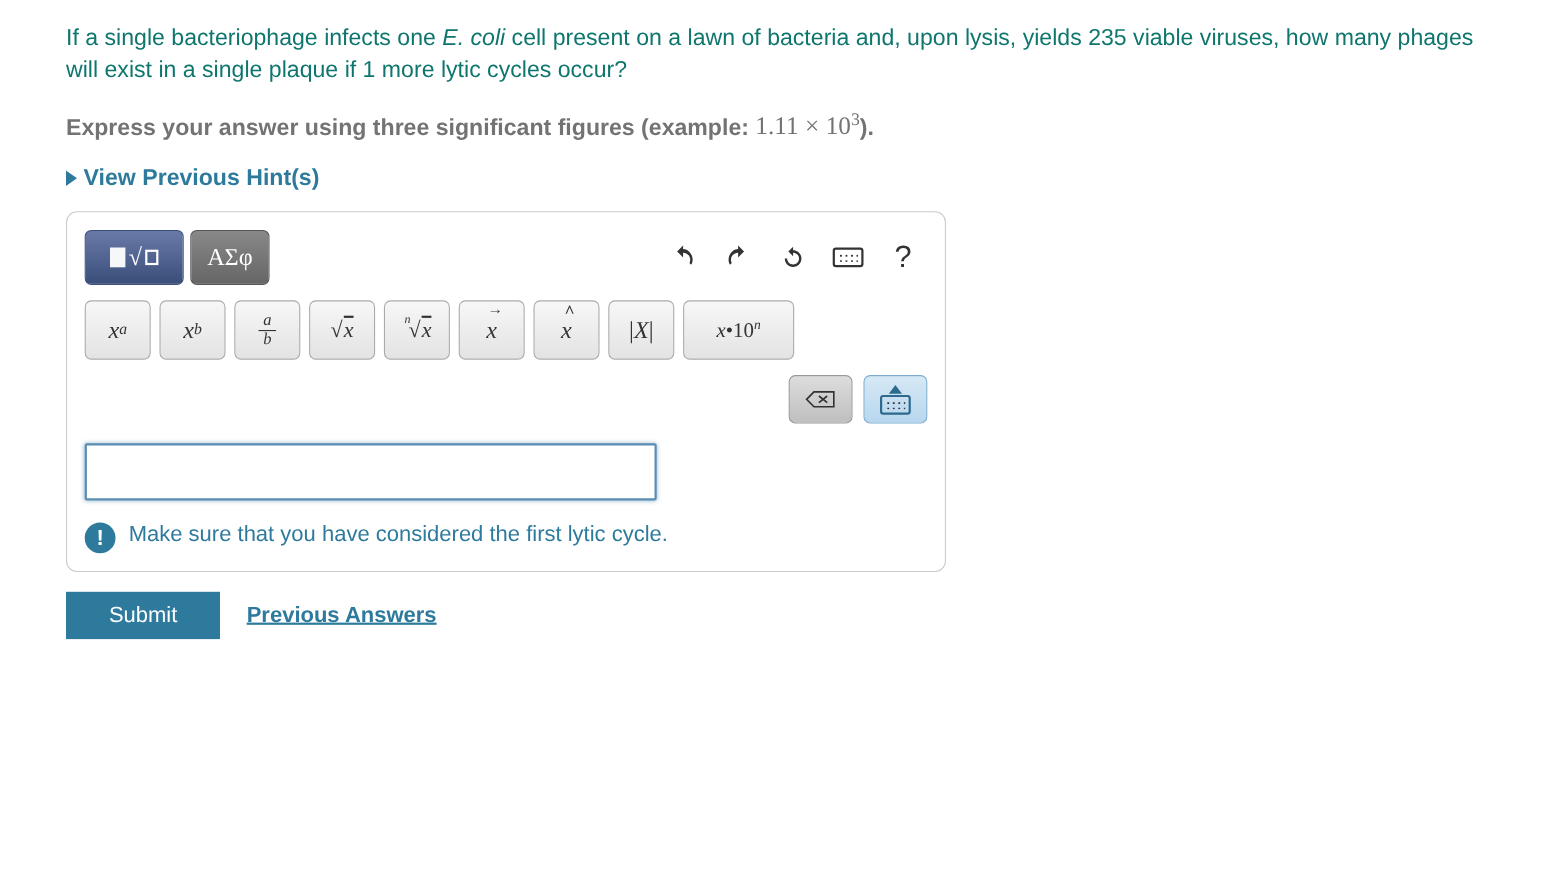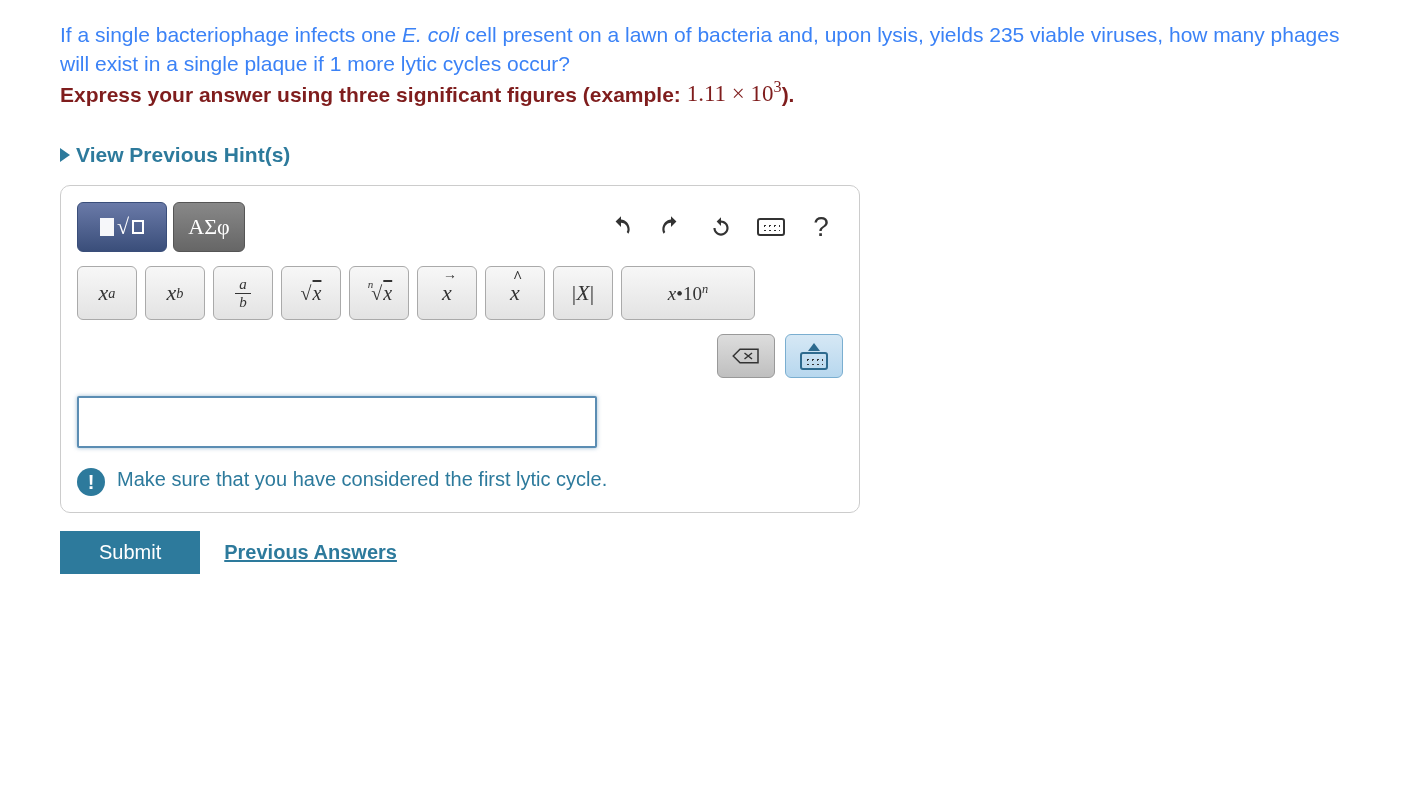--- a/index.html
+++ b/index.html
@@ -7,28 +7,29 @@
     margin: 0;
     padding: 20px 60px;
     font-family: Arial, Helvetica, sans-serif;
     font-size: 20px;
     color: #37474f;
     background: #fff;
   }
   .question-text {
     font-size: 21px;
     line-height: 1.4;
-    color: #3b82f6;
+    margin-bottom: 22px;
+    color: #0f766e;
   }
   .question-text .italic { font-style: italic; }
   .instruction {
     font-size: 21px;
     font-weight: bold;
-    margin-bottom: 36px;
-    color: #7f1d1d;
+    margin-bottom: 22px;
+    color: #737373;
   }
   .sci-example {
     font-family: 'Times New Roman', serif;
     font-weight: normal;
     font-size: 23px;
   }
   .sci-example sup { font-size: 0.7em; }
   .hints-toggle {
     color: #2d7a9c;
     font-weight: bold;
@@ -104,21 +105,21 @@
     border: 1px solid #aaa;
     border-radius: 6px;
     display: inline-flex;
     align-items: center; justify-content: center;
     font-family: 'Times New Roman', serif;
     font-style: italic;
     font-size: 22px;
     color: #333;
     cursor: pointer;
   }
-  .math-btn.wide { width: 134px; }
+  .math-btn.wide { width: 101px; }
   .math-btn sup { font-size: 0.65em; font-style: italic; }
   .math-btn sub { font-size: 0.65em; font-style: italic; }
   .math-btn .frac {
     display: inline-flex; flex-direction: column; align-items: center;
     font-size: 15px; line-height: 1;
   }
   .math-btn .frac .num { border-bottom: 1px solid #333; padding: 0 4px 1px; }
   .math-btn .frac .den { padding-top: 1px; }
   .math-btn .sqrt { font-style: normal; font-size: 20px; }
   .math-btn .sqrt .rad { text-decoration: overline; font-style: italic; padding-left:1px;}

